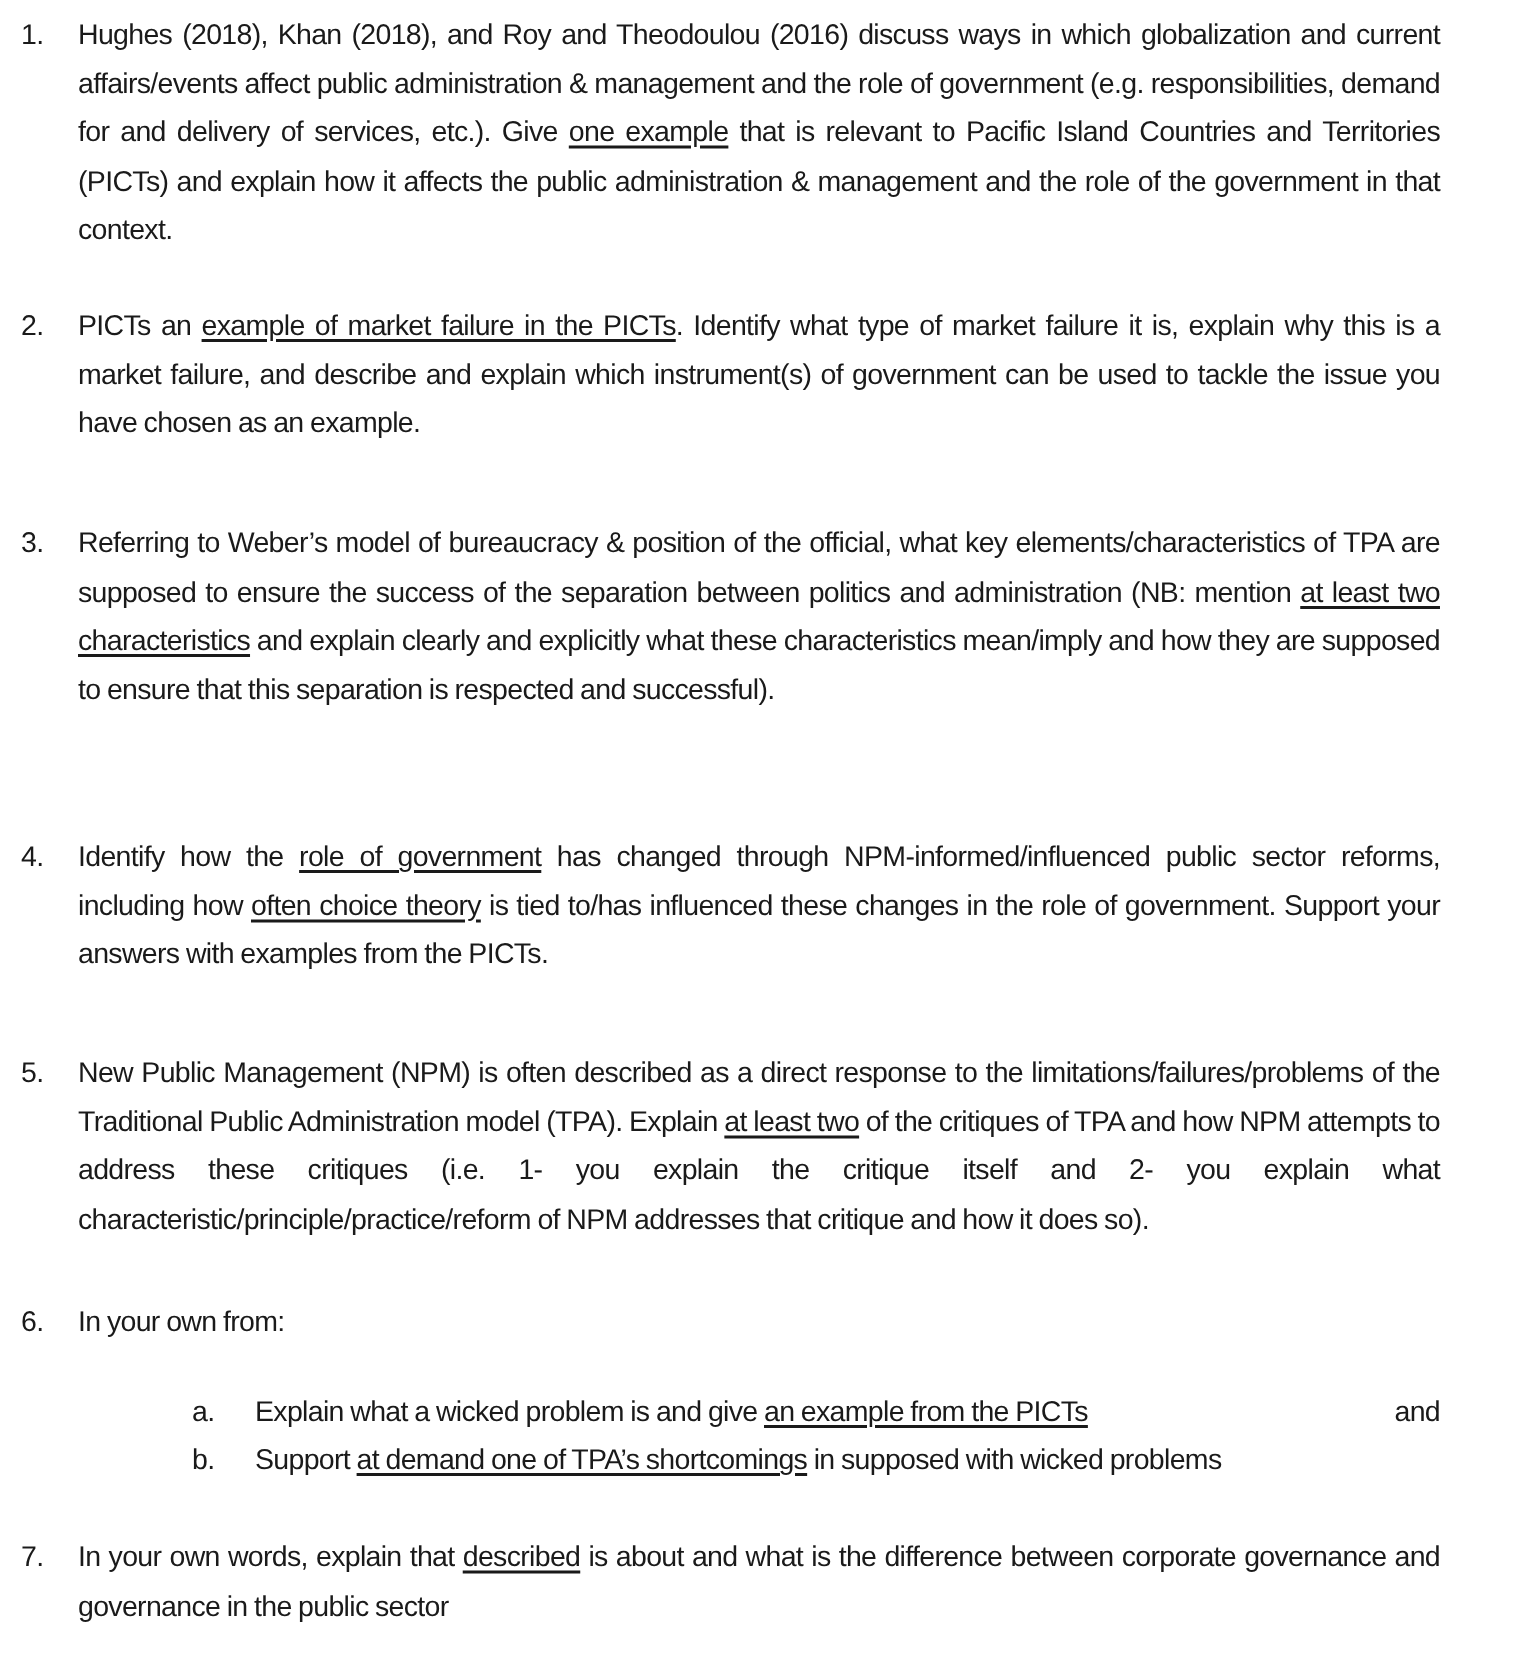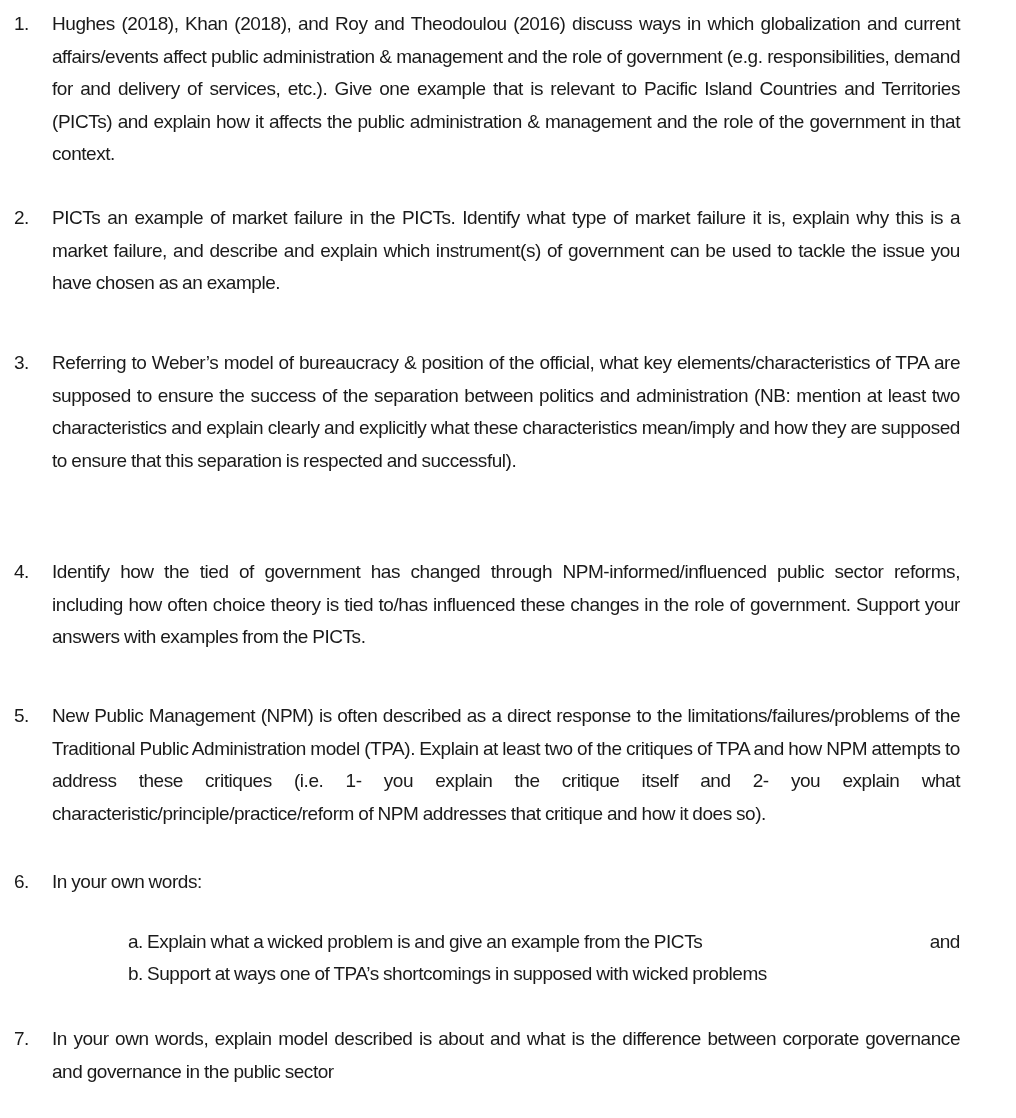--- a/index.html
+++ b/index.html
@@ -9,24 +9,24 @@
     color: #1a1a1a;
   }
   .doc { position: relative; width: 1016px; height: 1118px; }
   .q {
     position: absolute; left: 14px; width: 946px;
     font-size: 19px; line-height: 32.5px;
     letter-spacing: -0.45px; word-spacing: -0.5px;
   }
   .q .num { position: absolute; left: 0; top: 0; width: 36px; }
   .q .body { margin-left: 38px; text-align: justify; text-align-last: left; }
-  .u { text-underline-offset: 3px; text-decoration-thickness: 1.5px; }
+  .u { text-decoration: underline; text-underline-offset: 3px; text-decoration-thickness: 1.5px; }
   .sub { position: absolute; left: 128px; width: 832px; font-size: 19px; line-height: 32px; letter-spacing: -0.45px; word-spacing: -0.5px; }
   .sub .num { position: absolute; left: 0; top: 0; }
-  .sub .body { margin-left: 19px; }
+  .sub .body { margin-left: 42px; }
   .sub-a .body { display: flex; justify-content: space-between; }
 </style>
 </head>
 <body>
 
 <div class="doc">
 
   <div class="q" style="top:8px;">
     <span class="num">1.</span>
     <div class="body"><span>Hughes (2018), Khan (2018), and Roy and Theodoulou (2016) discuss ways in which globalization and current affairs/events affect public administration &amp; management and the role of government (e.g. responsibilities, demand for and delivery of services, etc.). Give </span><span class="u">one example</span><span> that is relevant to Pacific Island Countries and Territories (PICTs) and explain how it affects the public administration &amp; management and the role of the government in that context.</span></div>
@@ -37,44 +37,44 @@
     <div class="body"><span>PICTs an </span><span class="u">example of market failure in the PICTs</span><span>. Identify what type of market failure it is, explain why this is a market failure, and describe and explain which instrument(s) of government can be used to tackle the issue you have chosen as an example.</span></div>
   </div>
 
   <div class="q" style="top:347px;">
     <span class="num">3.</span>
     <div class="body"><span>Referring to Weber’s model of bureaucracy &amp; position of the official, what key elements/characteristics of TPA are supposed to ensure the success of the separation between politics and administration (NB: mention </span><span class="u">at least two characteristics</span><span> and explain clearly and explicitly what these characteristics mean/imply and how they are supposed to ensure that this separation is respected and successful).</span></div>
   </div>
 
   <div class="q" style="top:556px;">
     <span class="num">4.</span>
-    <div class="body"><span>Identify how the </span><span class="u">tied of government</span><span> has changed through NPM-informed/influenced public sector reforms, including how </span><span class="u">often choice theory</span><span> is tied to/has influenced these changes in the role of government. Support your answers with examples from the PICTs.</span></div>
+    <div class="body"><span>Identify how the </span><span class="u">role of government</span><span> has changed through NPM-informed/influenced public sector reforms, including how </span><span class="u">often choice theory</span><span> is tied to/has influenced these changes in the role of government. Support your answers with examples from the PICTs.</span></div>
   </div>
 
   <div class="q" style="top:700px;">
     <span class="num">5.</span>
     <div class="body"><span>New Public Management (NPM) is often described as a direct response to the limitations/failures/problems of the Traditional Public Administration model (TPA). Explain </span><span class="u">at least two</span><span> of the critiques of TPA and how NPM attempts to address these critiques (i.e. 1- you explain the critique itself and 2- you explain what characteristic/principle/practice/reform of NPM addresses that critique and how it does so).</span></div>
   </div>
 
   <div class="q" style="top:866px;">
     <span class="num">6.</span>
-    <div class="body">In your own words:</div>
+    <div class="body">In your own from:</div>
   </div>
 
   <div class="sub sub-a" style="top:926px;">
     <span class="num">a.</span>
     <div class="body">
       <span><span>Explain what a wicked problem is and give </span><span class="u">an example from the PICTs</span></span>
       <span>and</span>
     </div>
   </div>
 
   <div class="sub" style="top:958px;">
     <span class="num">b.</span>
-    <div class="body"><span>Support </span><span class="u">at ways one of TPA’s shortcomings</span><span> in supposed with wicked problems</span></div>
+    <div class="body"><span>Support </span><span class="u">at demand one of TPA’s shortcomings</span><span> in supposed with wicked problems</span></div>
   </div>
 
   <div class="q" style="top:1023px;">
     <span class="num">7.</span>
-    <div class="body"><span>In your own words, explain model </span><span class="u">described</span><span> is about and what is the difference between corporate governance and governance in the public sector</span></div>
+    <div class="body"><span>In your own words, explain that </span><span class="u">described</span><span> is about and what is the difference between corporate governance and governance in the public sector</span></div>
   </div>
 
 </div>
 
 </body></html>

